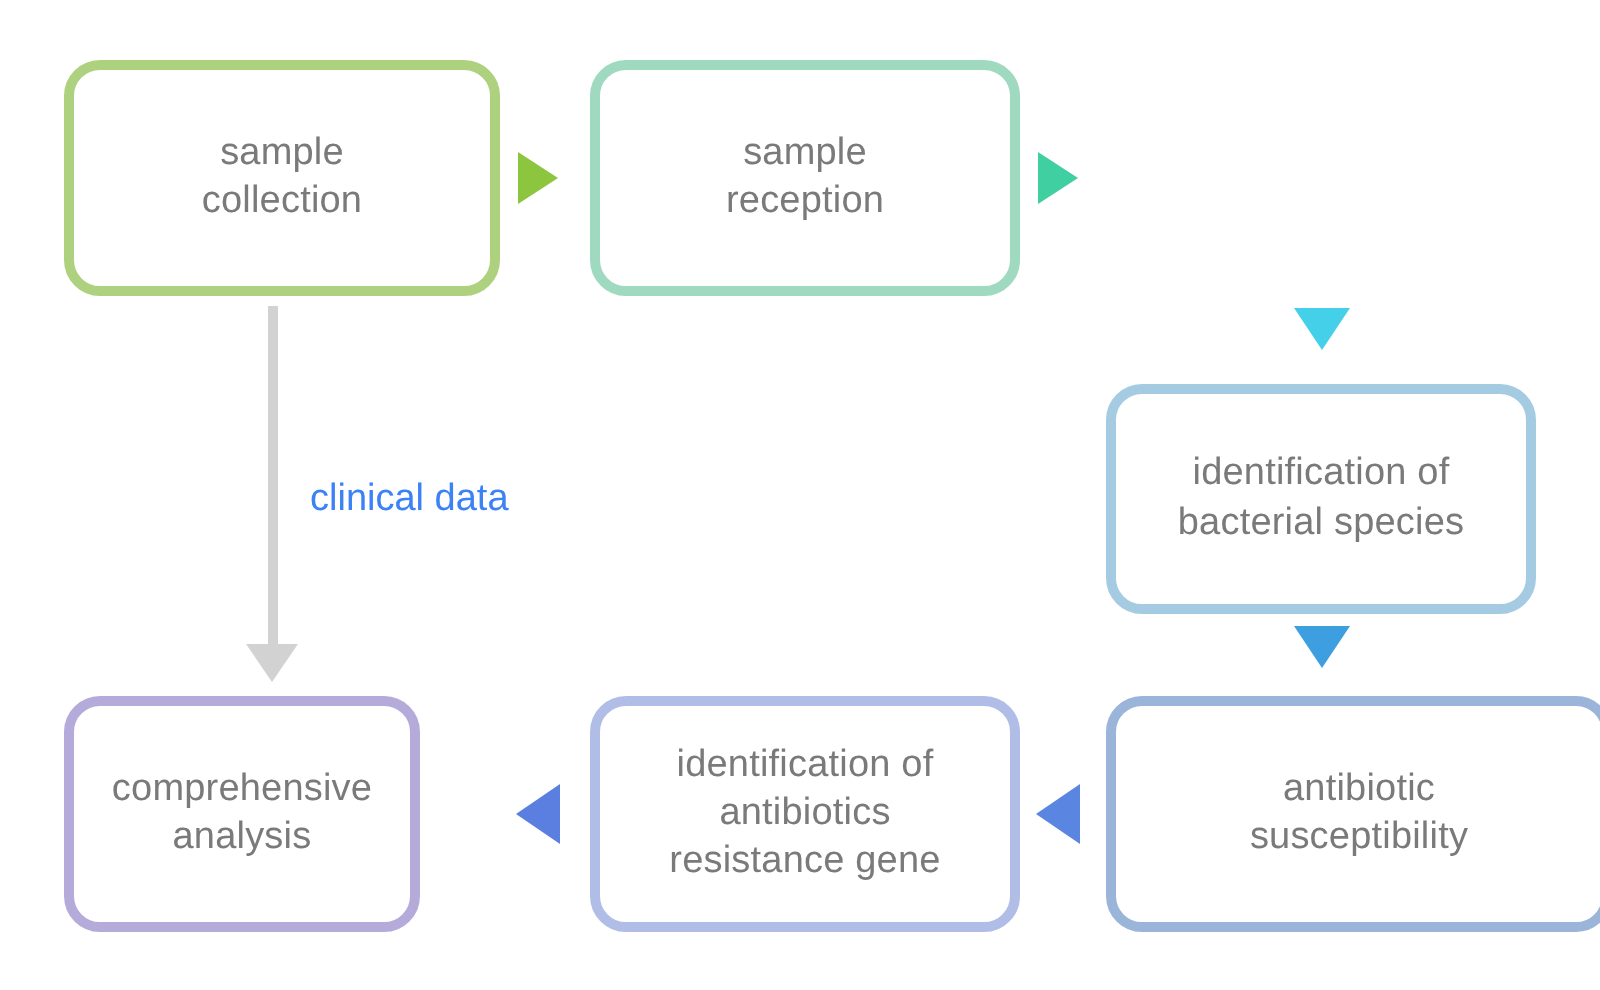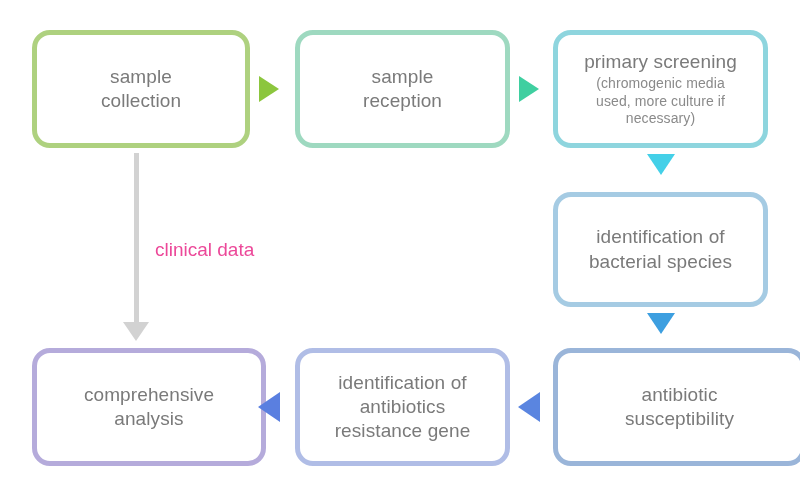--- a/index.html
+++ b/index.html
@@ -82,21 +82,21 @@
   .gray-head {
     position: absolute;
     width: 0;
     height: 0;
     border-left: 13px solid transparent;
     border-right: 13px solid transparent;
     border-top: 19px solid #d2d2d2;
   }
   .edge-label {
     position: absolute;
-    color: #ec4899;
+    color: #3b82f6;
     font-size: 19px;
     white-space: nowrap;
   }
 </style>
 </head>
 <body>
 
 <div id="canvas">
 
   <div class="node" id="n0" style="left: 32px; top: 30px; width: 218px; height: 118px; border-color: rgb(174, 209, 127);">
@@ -104,47 +104,41 @@
 collection</span>
 
   </div>
 
   <div class="node" id="n1" style="left: 295px; top: 30px; width: 215px; height: 118px; border-color: rgb(158, 217, 192);">
     <span class="title">sample
 reception</span>
 
   </div>
 
-  <div class="node" id="n2" style="left: 553px; top: 30px; width: 215px; height: 118px; border-color: rgb(142, 213, 222);">
-    <span class="title">primary screening</span>
-    <span class="sub">(chromogenic media
-used, more culture if
-necessary)</span>
-  </div>
 
   <div class="node" id="n3" style="left: 553px; top: 192px; width: 215px; height: 115px; border-color: rgb(165, 203, 227);">
     <span class="title">identification of
 bacterial species</span>
 
   </div>
 
   <div class="node" id="n4" style="left: 553px; top: 348px; width: 253px; height: 118px; border-color: rgb(154, 181, 217);">
     <span class="title">antibiotic
 susceptibility</span>
 
   </div>
 
   <div class="node" id="n5" style="left: 295px; top: 348px; width: 215px; height: 118px; border-color: rgb(176, 189, 230);">
     <span class="title">identification of
 antibiotics
 resistance gene</span>
 
   </div>
 
-  <div class="node" id="n6" style="left: 32px; top: 348px; width: 234px; height: 118px; border-color: rgb(181, 171, 219);">
+  <div class="node" id="n6" style="left: 32px; top: 348px; width: 178px; height: 118px; border-color: rgb(181, 171, 219);">
     <span class="title">comprehensive
 analysis</span>
 
   </div>
 
   <div class="tri right" id="a0" style="left: 259px; top: 76px; border-left-color: rgb(140, 198, 62);"></div>
   <div class="tri right" id="a1" style="left: 519px; top: 76px; border-left-color: rgb(63, 207, 160);"></div>
   <div class="tri down" id="a2" style="left: 647px; top: 154px; border-top-color: rgb(68, 208, 232);"></div>
   <div class="tri down" id="a3" style="left: 647px; top: 313px; border-top-color: rgb(61, 159, 224);"></div>
   <div class="tri left" id="a4" style="left: 518px; top: 392px; border-right-color: rgb(90, 133, 224);"></div>

